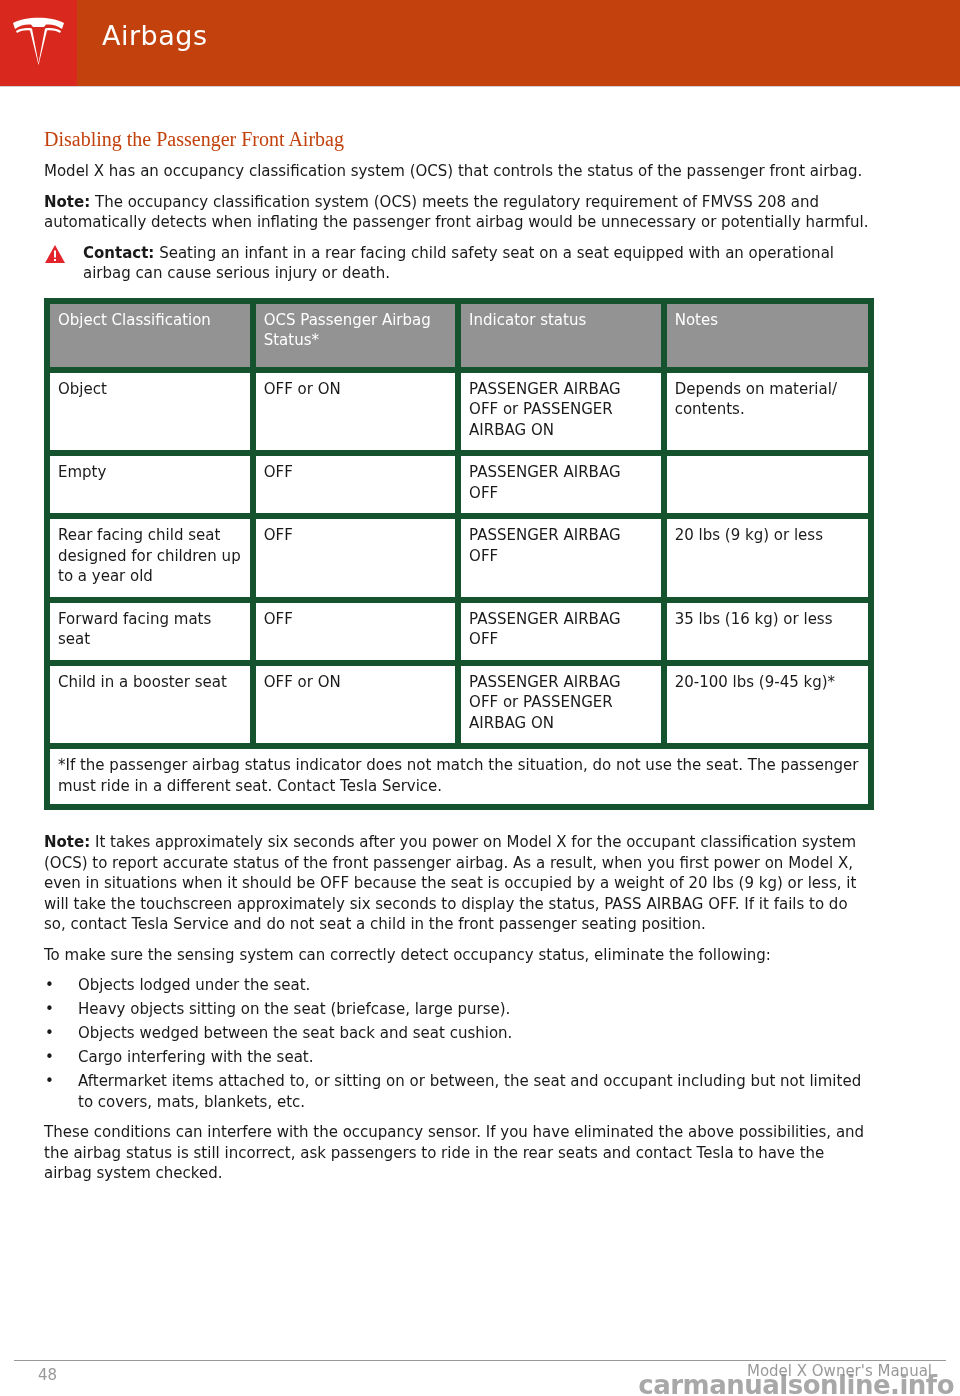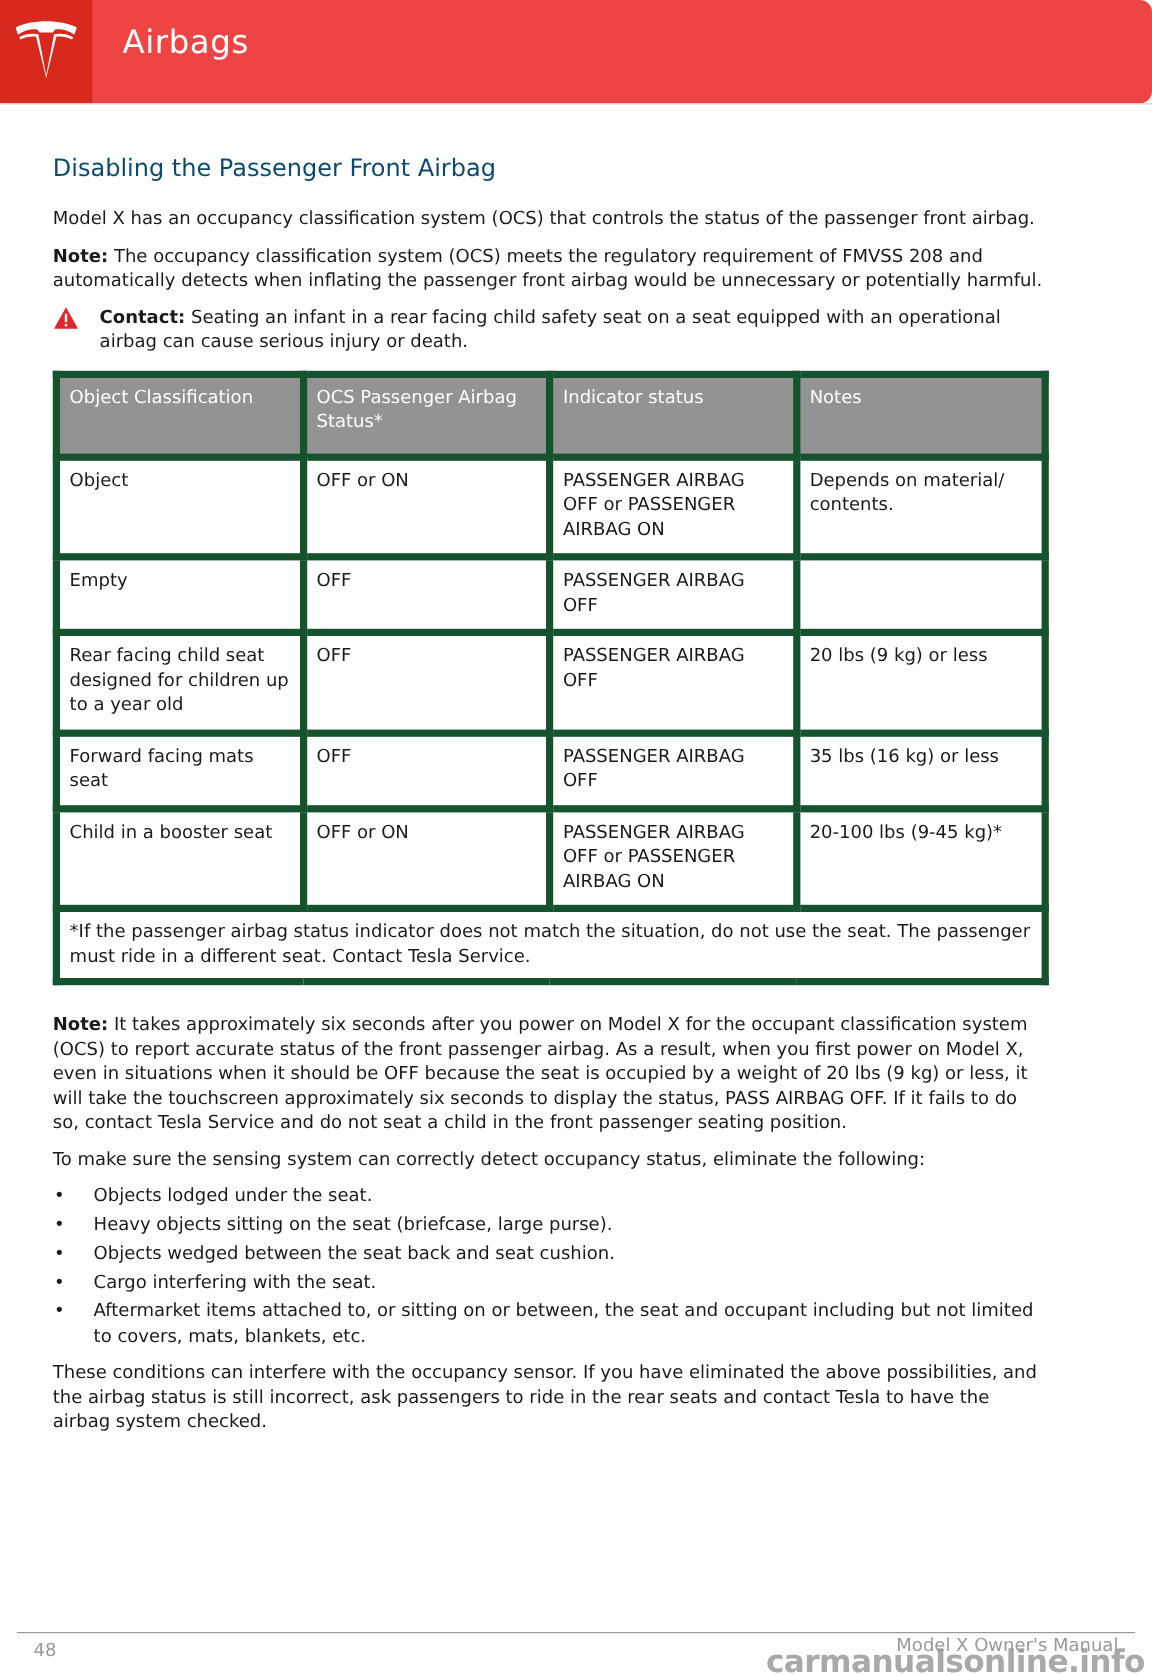--- a/index.html
+++ b/index.html
@@ -1,43 +1,43 @@
 <!DOCTYPE html>
 <html><head>
 <meta charset="utf-8">
 <style>
   html, body { margin: 0; padding: 0; background: #ffffff; }
   body { width: 960px; height: 1396px; position: relative; overflow: hidden;
          font-family: "DejaVu Sans", sans-serif; color: #1a1a1a; }
-  .header { position: absolute; left: 0; top: 0; width: 960px; height: 86px; background: #ef4444; border-radius: 10px; }
+  .header { position: absolute; left: 0; top: 0; width: 960px; height: 86px; background: #c2410c; }
   .logo-box { position: absolute; left: 0; top: 0; width: 77px; height: 86px; background: #d9281e; }
   .logo-box svg { position: absolute; left: 11px; top: 17px; }
   .header-title { position: absolute; left: 102px; top: 20px; font-size: 27px; color: #ffffff; letter-spacing: 0.5px; }
   .header-rule { position: absolute; left: 0; top: 86px; width: 960px; height: 1px; background: #d0d0d0; }
 
   .content { position: absolute; left: 44px; top: 128px; width: 830px; }
-  h2 { margin: 0 0 20px 0; font-size: 20px; font-weight: normal; color: #0c4a6e; }
+  h2 { margin: 0 0 10px 0; font-size: 20px; font-weight: normal; color: #c2410c; font-family: Liberation Serif, serif; }
   p { margin: 0 0 10px 0; font-size: 15px; line-height: 20.5px; }
   .bold { font-weight: bold; }
 
   .warning { position: relative; padding-left: 39px; font-size: 15px; line-height: 20.5px; margin: 0 0 14px 0; }
   .warning svg { position: absolute; left: 0; top: 1px; }
 
   table.ocs { border-collapse: collapse; width: 830px; margin: 0 0 22px 0; font-size: 15px; line-height: 20.5px; }
   table.ocs th, table.ocs td { border: 6px solid #14532d; vertical-align: top; text-align: left; padding: 6px 8px 10px 8px; }
   table.ocs th { background: #939393; color: #ffffff; font-weight: normal; padding-bottom: 16px; }
   table.ocs td.foot { padding-bottom: 8px; }
   col.c1 { width: 207px; } col.c2 { width: 207px; } col.c3 { width: 207px; } col.c4 { width: 209px; }
 
   ul.bullets { list-style: none; margin: 0 0 10px 0; padding: 0; font-size: 15px; line-height: 20.5px; }
   ul.bullets li { position: relative; padding-left: 34px; margin-bottom: 3.5px; }
   ul.bullets li .dot { position: absolute; left: 1px; top: 0; }
 
   .footer-rule { position: absolute; left: 14px; top: 1360px; width: 932px; height: 1px; background: #999; }
-  .page-number { position: absolute; left: 28px; top: 1366px; font-size: 15px; color: #999; }
+  .page-number { position: absolute; left: 38px; top: 1366px; font-size: 15px; color: #999; }
   .manual-title { position: absolute; right: 28px; top: 1362px; font-size: 15px; color: #999; }
   .watermark { position: absolute; right: 6px; top: 1370px; font-size: 26px; font-weight: bold; color: #8c8c8c; opacity: 0.75; letter-spacing: -0.5px; }
 </style>
 </head>
 <body>
 
 <div class="header">
   <div class="logo-box">
     <svg width="55" height="48" viewBox="0 0 55 48">
       <path d="M2 6 C 15 -1, 40 -1, 53 6 L 51 12 C 46 8, 40 7, 35 7.5 L 33 10 L 22 10 L 20 7.5 C 15 7, 9 8, 4 12 Z" fill="#ffffff"></path>

